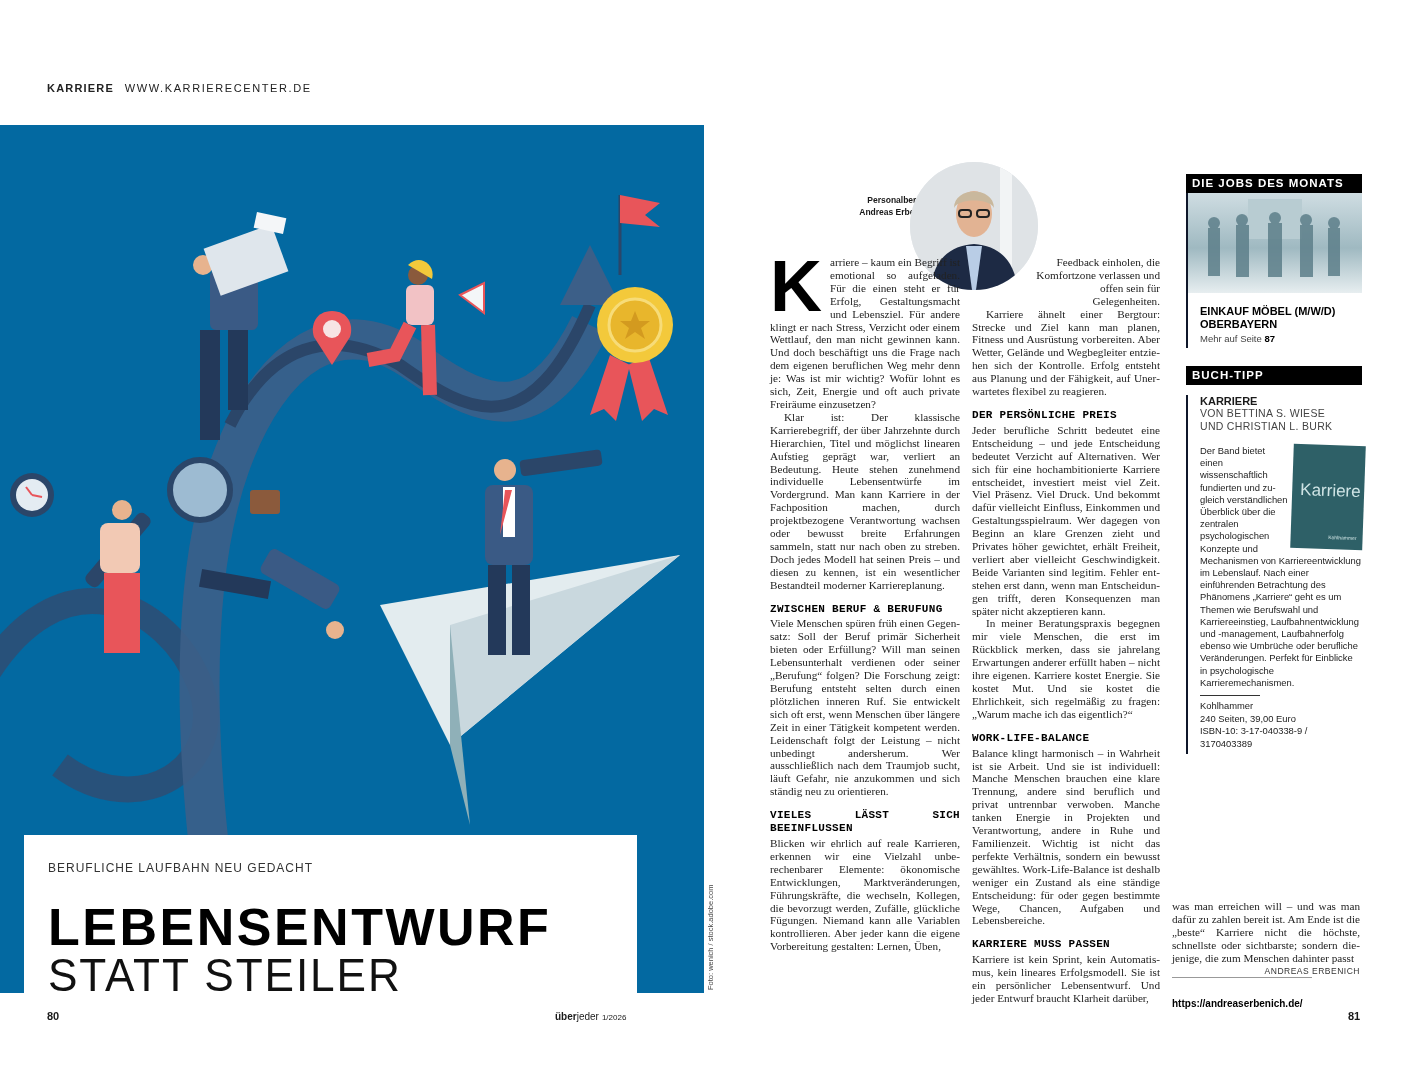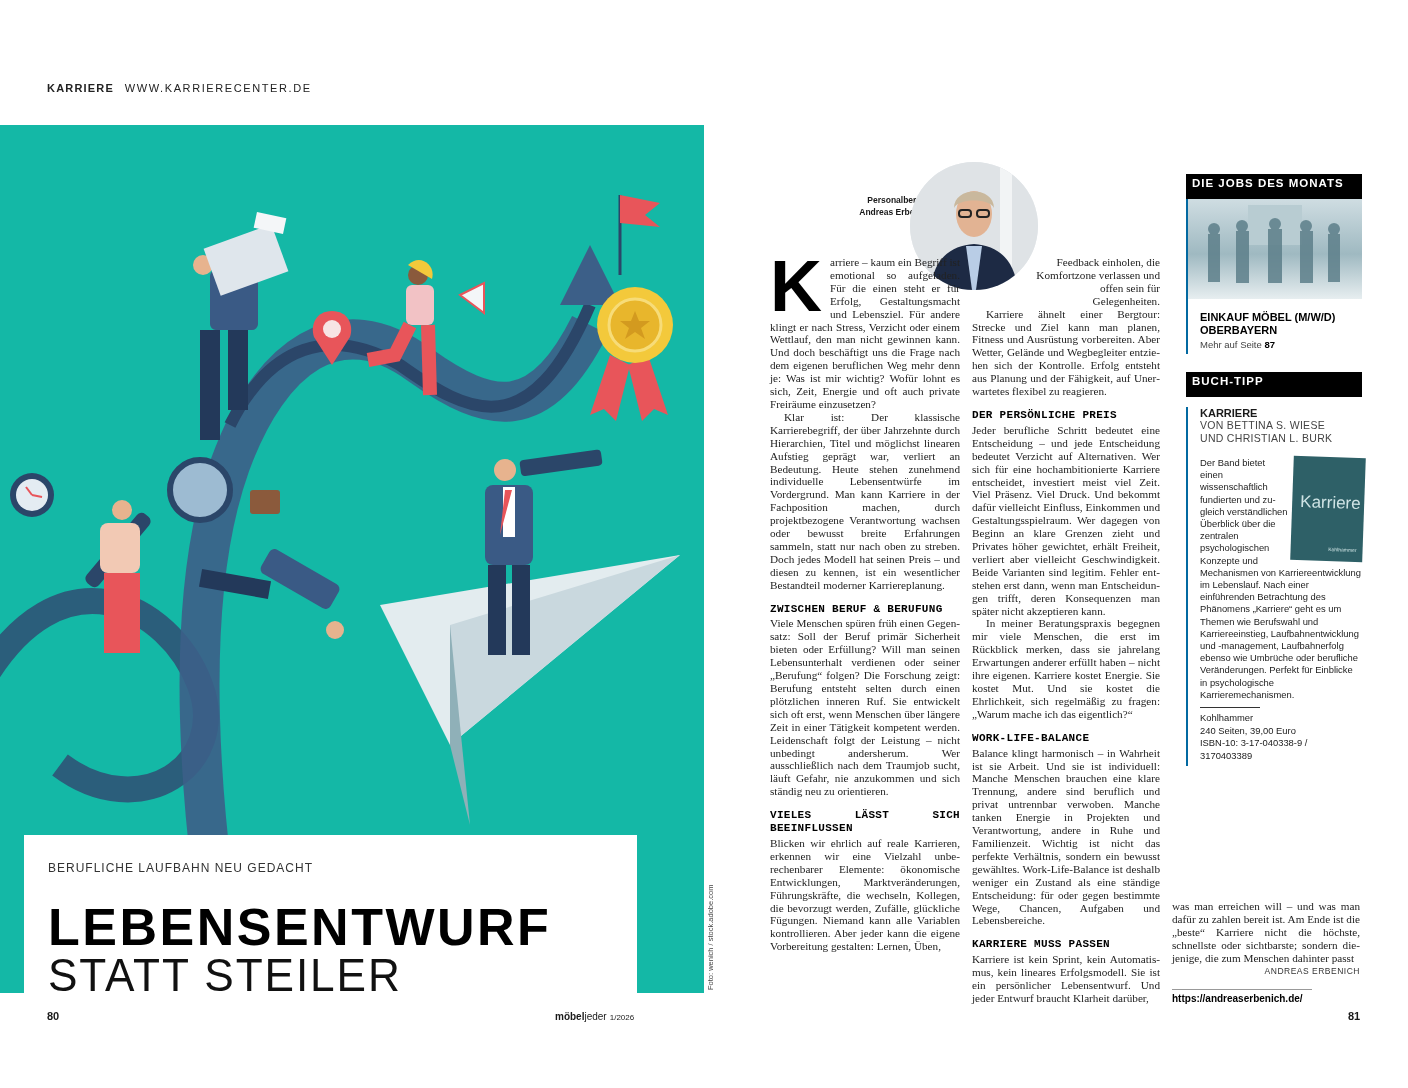--- a/index.html
+++ b/index.html
@@ -5,21 +5,21 @@
   * { margin:0; padding:0; box-sizing:border-box; }
   body { width:1408px; height:1088px; background:#fff; position:relative; overflow:hidden;
          font-family:"DejaVu Serif", serif; color:#1a1a1a; }
 
   
   .running-head { position:absolute; left:47px; top:82px; font-family:"Liberation Sans", sans-serif;
                   font-size:11px; letter-spacing:1.6px; color:#222; }
   .running-head b { font-weight:900; letter-spacing:1.2px; margin-right:6px; }
 
   
-  .hero { position:absolute; left:0; top:125px; width:704px; height:868px; background:#14b8a6; overflow:hidden; }
+  .hero { position:absolute; left:0; top:125px; width:704px; height:868px; background:#0369a1; overflow:hidden; }
   .hero svg { position:absolute; left:0; top:0; }
   .hero-box { position:absolute; left:24px; top:710px; width:613px; height:258px; background:#fff;
               padding:26px 24px 0 24px; }
   .kicker { font-family:"Liberation Sans", sans-serif; font-size:12px; letter-spacing:1px; color:#333; }
   .headline1 { font-family:"Liberation Sans", sans-serif; font-weight:900; font-size:52px; letter-spacing:2.5px;
                margin-top:30px; line-height:44px; color:#000; }
   .headline2 { font-family:"Liberation Sans", sans-serif; font-weight:300; font-size:46px; letter-spacing:2px;
                line-height:52px; color:#111; transform:scaleX(0.96); transform-origin:left; }
   .photo-credit { position:absolute; left:706px; top:990px; transform:rotate(-90deg); transform-origin:left top;
                   font-family:"Liberation Sans", sans-serif; font-size:7.5px; color:#444; white-space:nowrap; }
@@ -40,28 +40,28 @@
   
   .col { position:absolute; font-family:"Liberation Serif", serif; font-size:11.2px; line-height:12.9px;
          text-align:justify; color:#222; }
   .col p { text-indent:0; }
   .col p.ind { text-indent:14px; }
   .col h3 { font-family:Liberation Mono, monospace; font-weight:900; font-size:11px; letter-spacing:0.3px;
             margin-top:11px; margin-bottom:2px; color:#000; }
   .dropcap { float:left; font-family:"Liberation Sans", sans-serif; font-weight:900; font-size:72px; line-height:56px;
              margin:2px 8px 0 0; color:#000; }
   .author { text-align:right; font-family:"Liberation Sans", sans-serif; font-size:8.5px; letter-spacing:0.5px; color:#333; }
-  .url { font-family:"Liberation Sans", sans-serif; font-size:10px; font-weight:600; margin-top:12px; padding-top:3px;
+  .url { font-family:"Liberation Sans", sans-serif; font-size:10px; font-weight:600; margin-top:0; padding-top:20px;
          border-top:1.5px solid #999; width:140px; color:#000; white-space:nowrap; }
 
   
   .sidebar { position:absolute; left:1186px; top:174px; width:176px; }
   .side-head { background:#000; color:#fff; font-family:"Liberation Sans", sans-serif; font-weight:bold;
-               font-size:11.5px; letter-spacing:1px; padding:3px 6px; height:25px; }
-  .side-body { border-left:2px solid #0369a1; margin-left:0; }
+               font-size:11.5px; letter-spacing:1px; padding:3px 6px; height:19px; }
+  .side-body { border-left:2px solid #0f172a; margin-left:0; }
   .jobs-img { height:100px; background:linear-gradient(180deg,#cfdde2 0%,#9fb9c1 55%,#e7eef0 100%); position:relative; overflow:hidden; }
   .job { padding:0 0 0 12px; margin-top:12px; }
   .job-title { font-family:"Liberation Sans", sans-serif; font-weight:900; font-size:11px; line-height:13px; color:#000; }
   .job-more { font-family:"Liberation Sans", sans-serif; font-size:9.5px; color:#444; margin-top:2px; }
   .job-more b { color:#000; }
   .book-title { font-family:"Liberation Sans", sans-serif; font-weight:900; font-size:11px; margin-top:10px; }
   .book-authors { font-family:"Liberation Sans", sans-serif; font-weight:300; font-size:10.5px; line-height:13px; color:#444; letter-spacing:0.3px; }
   .book-desc { font-family:"Liberation Sans", sans-serif; font-size:9.4px; line-height:12.2px; color:#222; margin-top:12px; }
   .book-cover { float:right; width:72px; height:104px; margin:0 -2px 0 4px; background:#2e6067;
                 transform:rotate(2deg); color:#cfe4e5; font-family:"Liberation Sans", sans-serif; position:relative; }
@@ -258,15 +258,15 @@
       <div>Kohlhammer</div>
       <div>240 Seiten, 39,00 Euro</div>
       <div>ISBN-10: 3-17-040338-9 /</div>
       <div>3170403389</div>
     </div>
   </div>
 </div>
 
 <div class="folio" style="left:47px;">80</div>
 <div class="mag">
-  <b>möbel</b><span class="thin">jeder</span><small>1/2026</small>
+  <b>über</b><span class="thin">jeder</span><small>1/2026</small>
 </div>
 <div class="folio" style="left:1348px;">81</div>
 
 </body></html>

